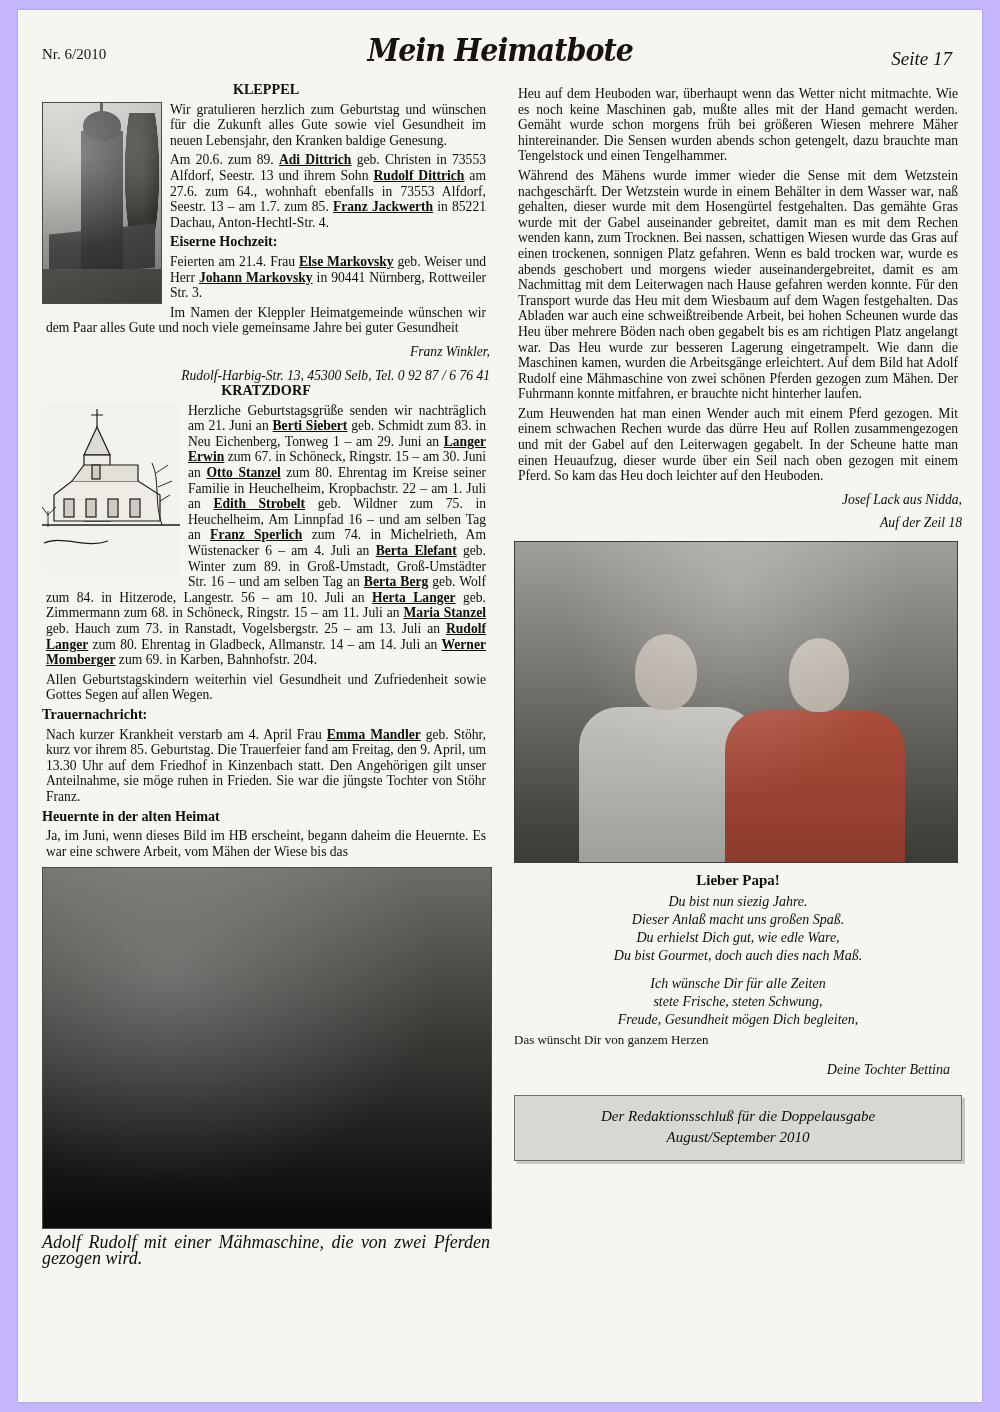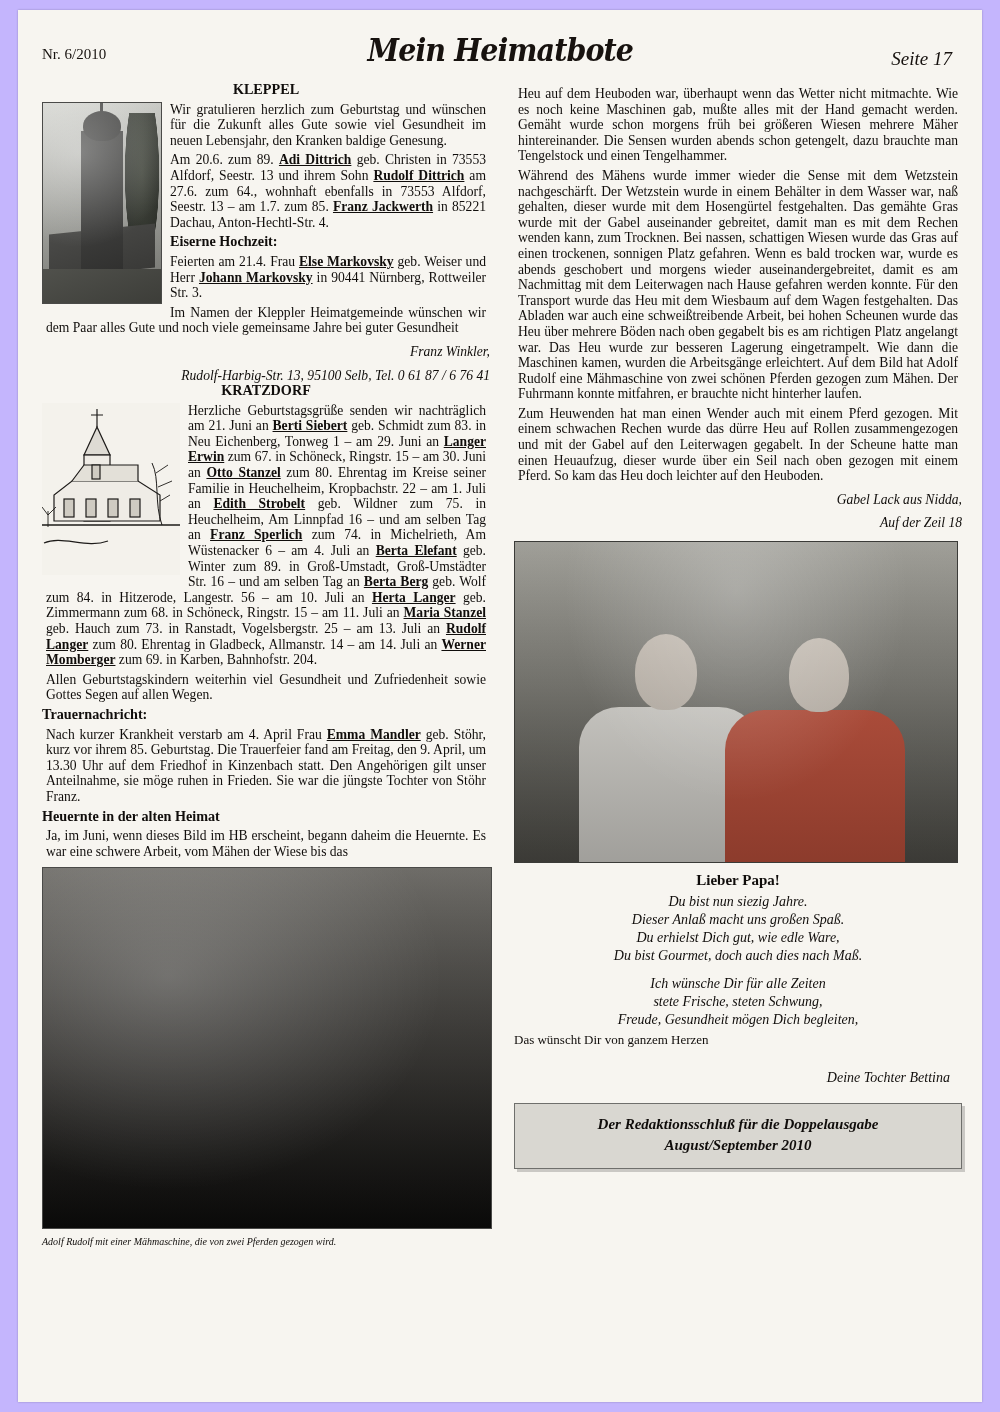--- a/index.html
+++ b/index.html
@@ -156,21 +156,21 @@
     margin-top: 8px;
     background: linear-gradient(180deg,#5e5c57 0%, #3c3a36 55%, #171614 100%);
   }
   .horses-photo::after {
     background:
       radial-gradient(ellipse at 28% 30%, rgba(255,255,255,0.22), rgba(255,255,255,0) 60%),
       linear-gradient(180deg, rgba(255,255,255,0.10), rgba(0,0,0,0.55));
   }
   .caption {
     font-style: italic;
-    font-size: 10px;
+    font-size: 18px;
     line-height: 16px;
     margin-top: 5px;
   }
 
   
   .couple-photo {
     width: 442px;
     height: 320px;
     margin-top: 10px;
     background: linear-gradient(180deg,#9b9a93 0%, #7f7e77 45%, #54534d 100%);
@@ -213,30 +213,30 @@
   }
   .poem .left-note {
     text-align: left;
     font-style: normal;
     font-size: 13px;
     margin-top: 2px;
   }
   .poem .sign {
     text-align: right;
     font-style: italic;
-    margin-top: 20px;
+    margin-top: 12px;
     padding-right: 12px;
   }
   .notice {
     margin-top: 16px;
     border: 1px solid #6f6f6c;
     background: #d9d7d1;
     padding: 10px 8px 12px 8px;
     text-align: center;
-    font-weight: bold;
+    font-weight: normal;
     font-style: italic;
     font-size: 15px;
     line-height: 21px;
     box-shadow: 3px 3px 0 rgba(0,0,0,0.18);
   }
   .mt6 { margin-top: 6px; }
 </style>
 </head>
 <body>
 
@@ -265,21 +265,21 @@
           <div class="base"></div>
         </div>
 
         <p>Wir gratulieren herzlich zum Geburtstag und wünschen für die Zukunft alles Gute sowie viel Gesundheit im neuen Lebensjahr, den Kranken baldige Genesung.</p>
         <p><span>Am 20.6. zum 89. </span><b>Adi Dittrich</b><span> geb. Christen in 73553 Alfdorf, Seestr. 13 und ihrem Sohn </span><b>Rudolf Dittrich</b><span> am 27.6. zum 64., wohnhaft ebenfalls in 73553 Alfdorf, Seestr. 13 – am 1.7. zum 85. </span><b>Franz Jackwerth</b><span> in 85221 Dachau, Anton-Hechtl-Str. 4.</span></p>
 
         <h3 class="sec mt6">Eiserne Hochzeit:</h3>
         <p><span>Feierten am 21.4. Frau </span><b>Else Markovsky</b><span> geb. Weiser und Herr </span><b>Johann Markovsky</b><span> in 90441 Nürnberg, Rottweiler Str. 3.</span></p>
         <p>Im Namen der Kleppler Heimatgemeinde wünschen wir dem Paar alles Gute und noch viele gemeinsame Jahre bei guter Gesundheit</p>
         <div class="sig">Franz Winkler,</div>
-        <div class="sig">Rudolf-Harbig-Str. 13, 95100 Selb, Tel. 0 61 87 / 6 76 41</div>
+        <div class="sig">Rudolf-Harbig-Str. 13, 45300 Selb, Tel. 0 92 87 / 6 76 41</div>
 
         <h3 class="sec center mt6">KRATZDORF</h3>
 
         <div class="church2">
           <svg width="138" height="172" viewBox="0 0 138 172">
             <rect x="0" y="0" width="138" height="172" fill="#f4f2ec"></rect>
             <g stroke="#1d1b19" stroke-width="1.2" fill="none">
               <path d="M55 24 L55 12 M49 12 L61 12 M55 12 L55 6"></path>
               <path d="M42 52 L55 24 L68 52 Z" fill="#dedbd4"></path>
               <rect x="42" y="52" width="26" height="66" fill="#efece6"></rect>
@@ -309,21 +309,21 @@
         <p>Ja, im Juni, wenn dieses Bild im HB erscheint, begann daheim die Heuernte. Es war eine schwere Arbeit, vom Mähen der Wiese bis das</p>
 
         <div class="photo horses-photo"></div>
         <div class="caption">Adolf Rudolf mit einer Mähmaschine, die von zwei Pferden gezogen wird.</div>
       </div>
 
       <div class="col col-right">
         <p>Heu auf dem Heuboden war, überhaupt wenn das Wetter nicht mitmachte. Wie es noch keine Maschinen gab, mußte alles mit der Hand gemacht werden. Gemäht wurde schon morgens früh bei größeren Wiesen mehrere Mäher hintereinander. Die Sensen wurden abends schon getengelt, dazu brauchte man Tengelstock und einen Tengelhammer.</p>
         <p>Während des Mähens wurde immer wieder die Sense mit dem Wetzstein nachgeschärft. Der Wetzstein wurde in einem Behälter in dem Wasser war, naß gehalten, dieser wurde mit dem Hosengürtel festgehalten. Das gemähte Gras wurde mit der Gabel auseinander gebreitet, damit man es mit dem Rechen wenden kann, zum Trocknen. Bei nassen, schattigen Wiesen wurde das Gras auf einen trockenen, sonnigen Platz gefahren. Wenn es bald trocken war, wurde es abends geschobert und morgens wieder auseinandergebreitet, damit es am Nachmittag mit dem Leiterwagen nach Hause gefahren werden konnte. Für den Transport wurde das Heu mit dem Wiesbaum auf dem Wagen festgehalten. Das Abladen war auch eine schweißtreibende Arbeit, bei hohen Scheunen wurde das Heu über mehrere Böden nach oben gegabelt bis es am richtigen Platz angelangt war. Das Heu wurde zur besseren Lagerung eingetrampelt. Wie dann die Maschinen kamen, wurden die Arbeitsgänge erleichtert. Auf dem Bild hat Adolf Rudolf eine Mähmaschine von zwei schönen Pferden gezogen zum Mähen. Der Fuhrmann konnte mitfahren, er brauchte nicht hinterher laufen.</p>
         <p>Zum Heuwenden hat man einen Wender auch mit einem Pferd gezogen. Mit einem schwachen Rechen wurde das dürre Heu auf Rollen zusammengezogen und mit der Gabel auf den Leiterwagen gegabelt. In der Scheune hatte man einen Heuaufzug, dieser wurde über ein Seil nach oben gezogen mit einem Pferd. So kam das Heu doch leichter auf den Heuboden.</p>
-        <div class="sig">Gabel Lack aus Nidda,</div>
+        <div class="sig">Josef Lack aus Nidda,</div>
         <div class="sig">Auf der Zeil 18</div>
 
         <div class="photo couple-photo">
           <div class="body-l"></div>
           <div class="body-r"></div>
           <div class="head-l"></div>
           <div class="head-r"></div>
         </div>
 
         <div class="poem">

